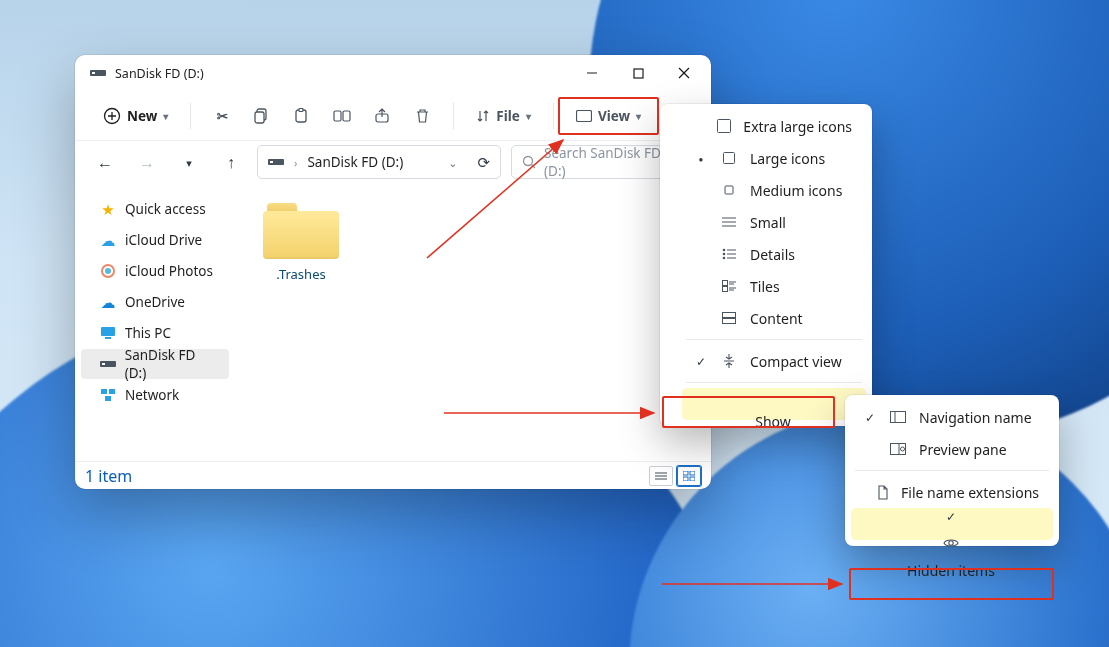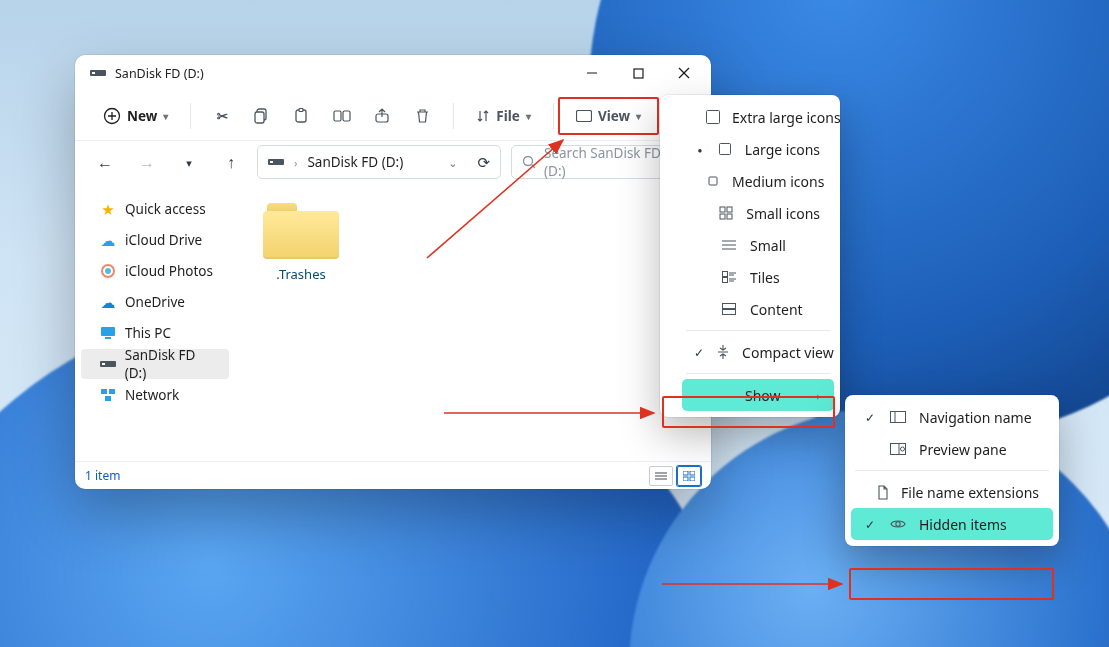--- a/index.html
+++ b/index.html
@@ -90,44 +90,44 @@
   }
   .folder-glyph::after {
     content: ""; position: absolute; left: 0; top: 10px; right: 0; bottom: 0;
     background: linear-gradient(180deg,#ffe99a,#f3d26c);
     border-radius: 4px;
     box-shadow: inset 0 -2px 0 rgba(0,0,0,.04);
   }
 
   .statusbar {
     height: 28px; border-top: 1px solid #eceff3; display: flex; align-items: center;
-    padding: 0 10px; font-size: 12px; color: #0a5fbf;
+    padding: 0 10px; font-size: 16px; color: #0a5fbf;
   }
   .statusbar .spacer { flex:1; }
   .vm-btn { width: 24px; height: 20px; border: 1px solid #c7ced6; margin-left: 4px;
             display:flex; align-items:center; justify-content:center; color:#404a55; border-radius:2px; }
   .vm-btn.active { border-color:#1a70c7; box-shadow: 0 0 0 1px #1a70c7; color:#1a70c7; }
 
   
   .menu {
     position: absolute; background: #ffffff; border-radius: 8px;
     box-shadow: 0 18px 42px rgba(0,0,0,.28), 0 0 0 1px rgba(0,0,0,.06);
     padding: 6px 4px; font-size: 14px; color: #1f1f1f;
   }
   .menu-item {
     display: flex; align-items: center; height: 32px; padding: 0 14px 0 12px;
     gap: 12px; border-radius: 5px; margin: 0 2px; white-space: nowrap;
   }
-  .menu-item.highlight { background: #5eead4; }
+  .menu-item.highlight { background: #fef9c3; flex-direction: column; }
   .menu-item .chk { width: 14px; display:inline-flex; justify-content:center; color:#2e3a46; font-size:12px;}
   .menu-item .bullet { width: 14px; display:inline-flex; justify-content:center; color:#2e3a46; font-size:8px;}
   .menu-item .mico { width: 18px; display:inline-flex; justify-content:center; color:#4b5560; font-size:15px;}
   .menu-item .arrow { margin-left:auto; color:#6a737d; font-size:11px; padding-left:24px;}
   .menu-sep { height: 1px; background: #e6eaef; margin: 5px 6px; }
-  .menu.view { left: 660px; top: 95px; width: 180px; padding-left: 20px; }
+  .menu.view { left: 660px; top: 104px; width: 212px; padding-left: 20px; }
   .menu.show { left: 845px; top: 395px; width: 214px; }
 
   
   .anno-box { position: absolute; border: 2px solid #e03020; border-radius: 2px; pointer-events:none; }
   .anno-svg { position:absolute; left:0; top:0; width:1109px; height:647px; pointer-events:none; }
 
   
   svg { display:block; }
 </style>
 </head>
@@ -386,39 +386,41 @@
     <span class="mico">
         <svg width="14" height="14">
           <rect x="3" y="3" width="8" height="8" rx="1" fill="none" stroke="#4b5560"></rect>
         </svg>
       </span>
     <span>Medium icons</span>
   </div>
   <div class="menu-item">
     <span class="bullet"></span>
     <span class="mico">
-        <svg width="14" height="14">
-          <rect x="1" y="1" width="5" height="5" fill="none" stroke="#4b5560"></rect>
-          <rect x="8" y="1" width="5" height="5" fill="none" stroke="#4b5560"></rect>
-          <rect x="1" y="8" width="5" height="5" fill="none" stroke="#4b5560"></rect>
-          <rect x="8" y="8" width="5" height="5" fill="none" stroke="#4b5560"></rect>
-        </svg>
-      </span>
-    <span>Small icons</span>
-  </div>
-  <div class="menu-item">
-    <span class="bullet"></span>
-    <span class="mico">
         <svg width="14" height="12">
           <line x1="0" y1="2" x2="14" y2="2" stroke="#4b5560"></line>
           <line x1="0" y1="6" x2="14" y2="6" stroke="#4b5560"></line>
           <line x1="0" y1="10" x2="14" y2="10" stroke="#4b5560"></line>
         </svg>
       </span>
     <span>Small</span>
+  </div>
+  <div class="menu-item">
+    <span class="bullet"></span>
+    <span class="mico">
+        <svg width="14" height="12">
+          <circle cx="2" cy="2" r="1.3" fill="#4b5560"></circle>
+          <line x1="5" y1="2" x2="14" y2="2" stroke="#4b5560"></line>
+          <circle cx="2" cy="6" r="1.3" fill="#4b5560"></circle>
+          <line x1="5" y1="6" x2="14" y2="6" stroke="#4b5560"></line>
+          <circle cx="2" cy="10" r="1.3" fill="#4b5560"></circle>
+          <line x1="5" y1="10" x2="14" y2="10" stroke="#4b5560"></line>
+        </svg>
+      </span>
+    <span>Details</span>
   </div>
   <div class="menu-item">
     <span class="bullet"></span>
     <span class="mico">
         <svg width="14" height="12">
           <rect x="0.5" y="0.5" width="5" height="5" fill="none" stroke="#4b5560"></rect>
           <line x1="7" y1="2" x2="14" y2="2" stroke="#4b5560"></line>
           <line x1="7" y1="4" x2="12" y2="4" stroke="#4b5560"></line>
           <rect x="0.5" y="6.5" width="5" height="5" fill="none" stroke="#4b5560"></rect>
           <line x1="7" y1="8" x2="14" y2="8" stroke="#4b5560"></line>

